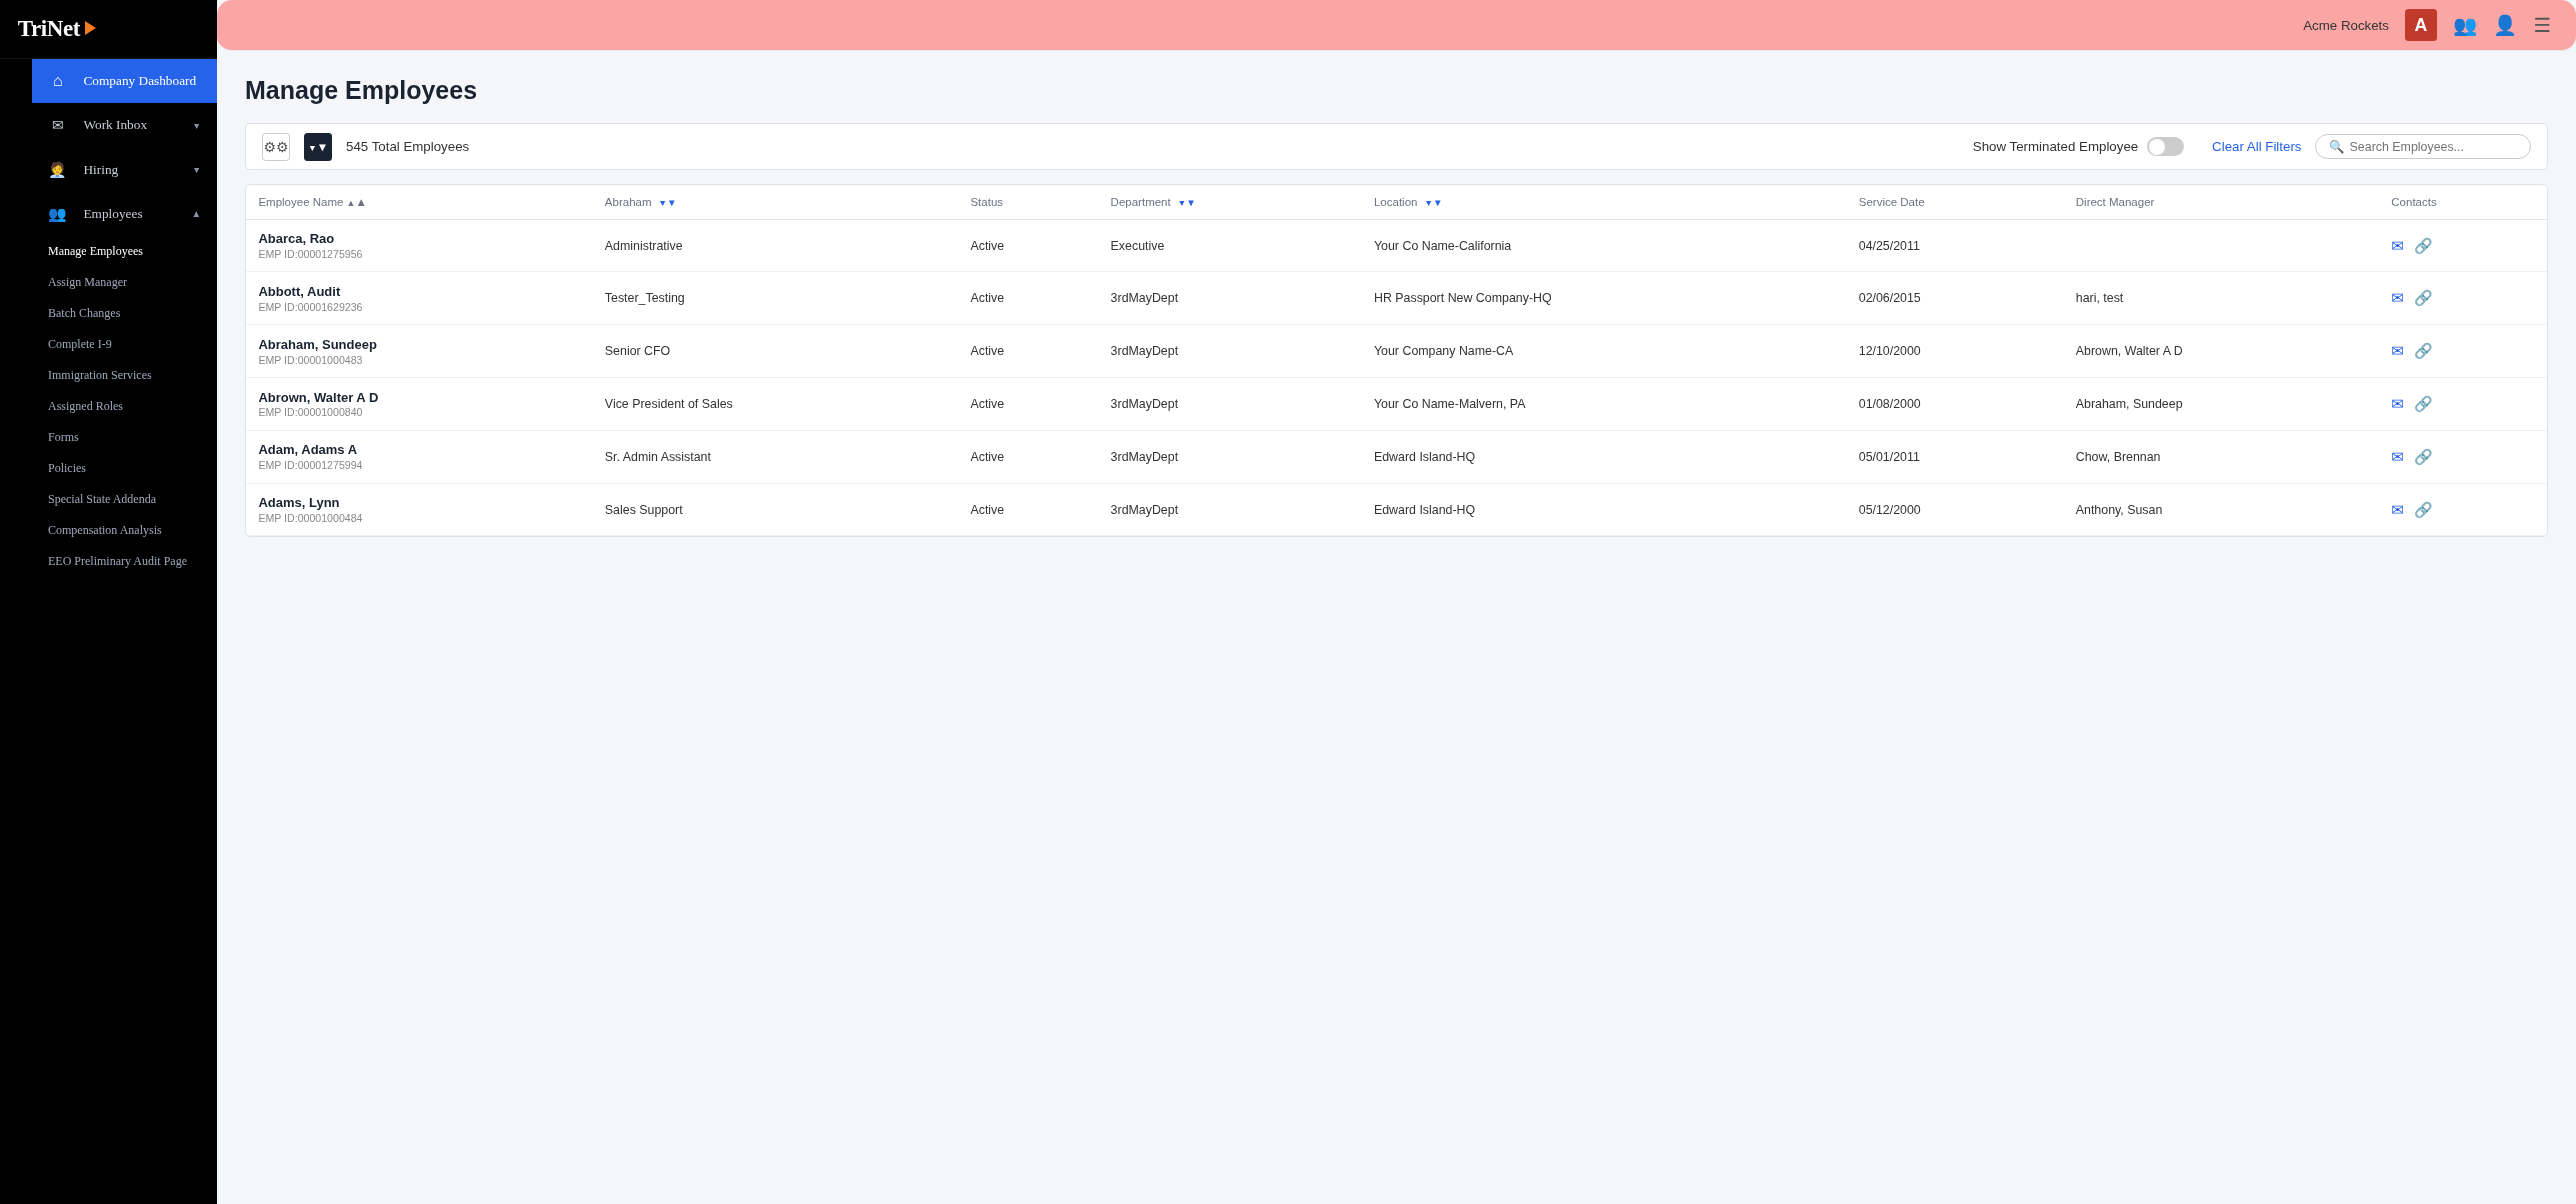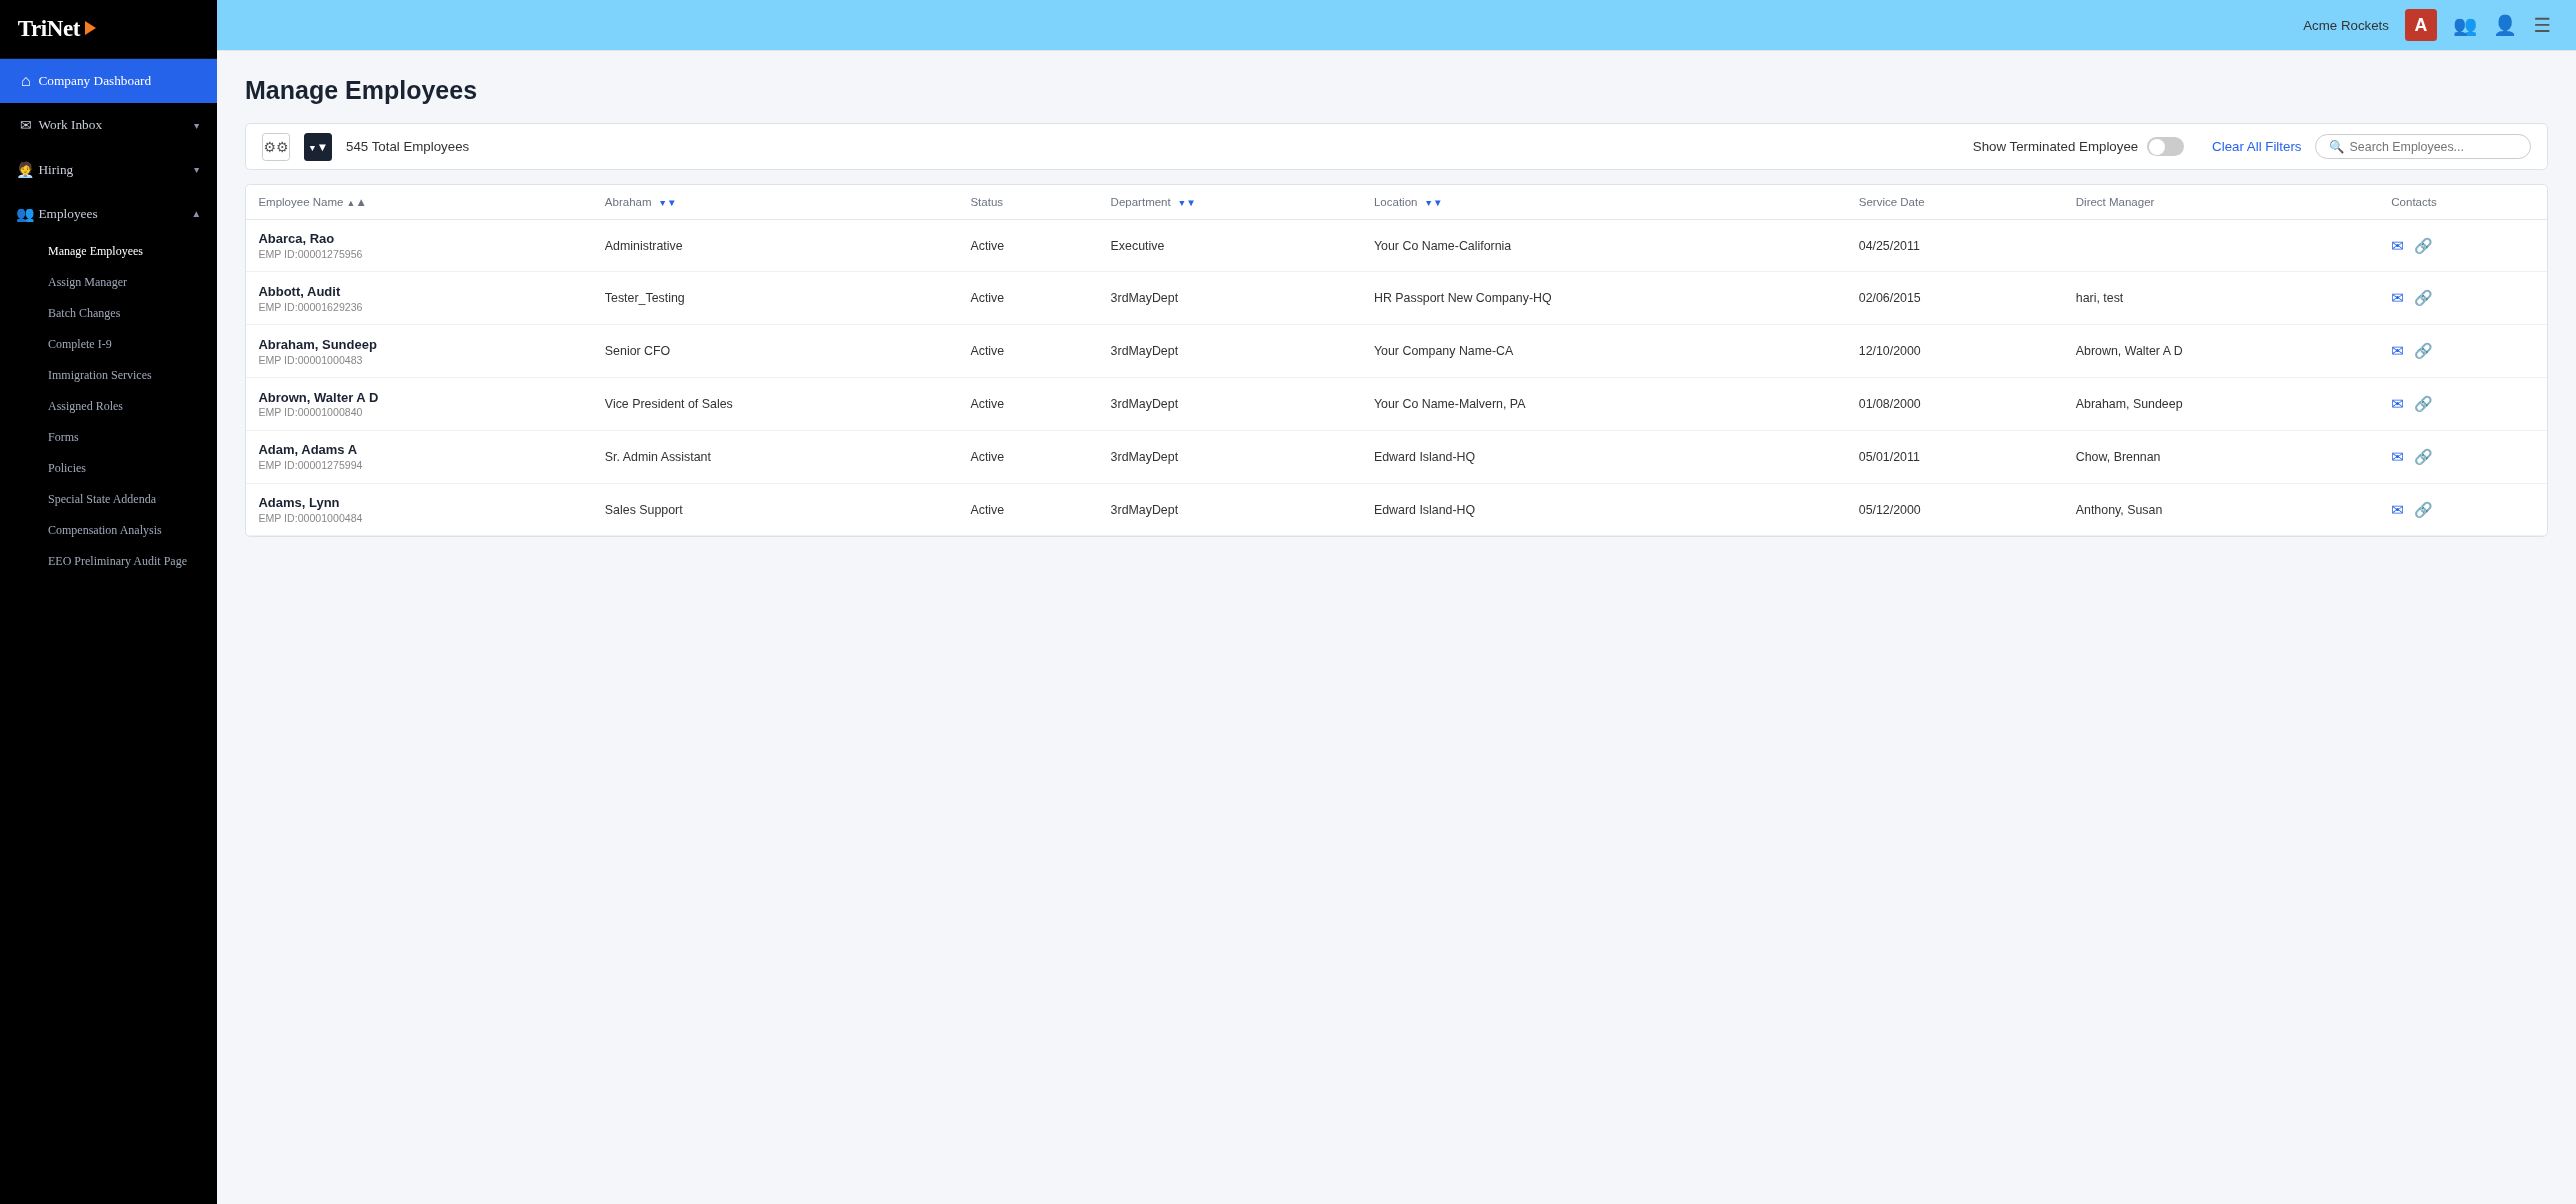--- a/index.html
+++ b/index.html
@@ -39,23 +39,24 @@
       margin-bottom: 1.8px;
     }
     .nav-item {
       display: flex;
       align-items: center;
       padding: 12.4px 16px;
       cursor: pointer;
       color: #c8cdd8;
       font-size: 13.3px;
       font-weight: 400;
-      gap: 3px;
+      gap: 16px;
       transition: background 0.15s;
       position: relative;
+      margin-left: 32px;
     }
     .nav-item.active { background: #2563eb; color: #fff; }
     .nav-item .nav-icon {
       width: 19.5px; height: 19.5px;
       display: flex; align-items: center; justify-content: center;
       flex-shrink: 0;
     }
     .nav-item .nav-label { flex: 1; }
     .nav-item .chevron {
       font-size: 9.7px; color: #8a93a8;
@@ -71,28 +72,29 @@
     .employees-section { display: flex; flex-direction: column; }
 
     
     .main {
       flex: 1;
       display: flex;
       flex-direction: column;
       overflow: hidden;
     }
     .topbar {
-      background: #7dd3fc;
+      background: #fca5a5;
       border-bottom: 0.9px solid #e2e6ea;
       display: flex;
       align-items: center;
       justify-content: flex-end;
       padding: 0 25px;
       height: 51px;
       gap: 16px;
+      border-radius: 15px;
     }
     .topbar-company { font-size: 13.3px; color: #333; font-weight: 500; }
     .topbar-avatar {
       width: 32px; height: 32px;
       background: #c0392b;
       color: #fff;
       border-radius: 3.5px;
       display: flex; align-items: center; justify-content: center;
       font-size: 17.7px;
       font-weight: 700;

